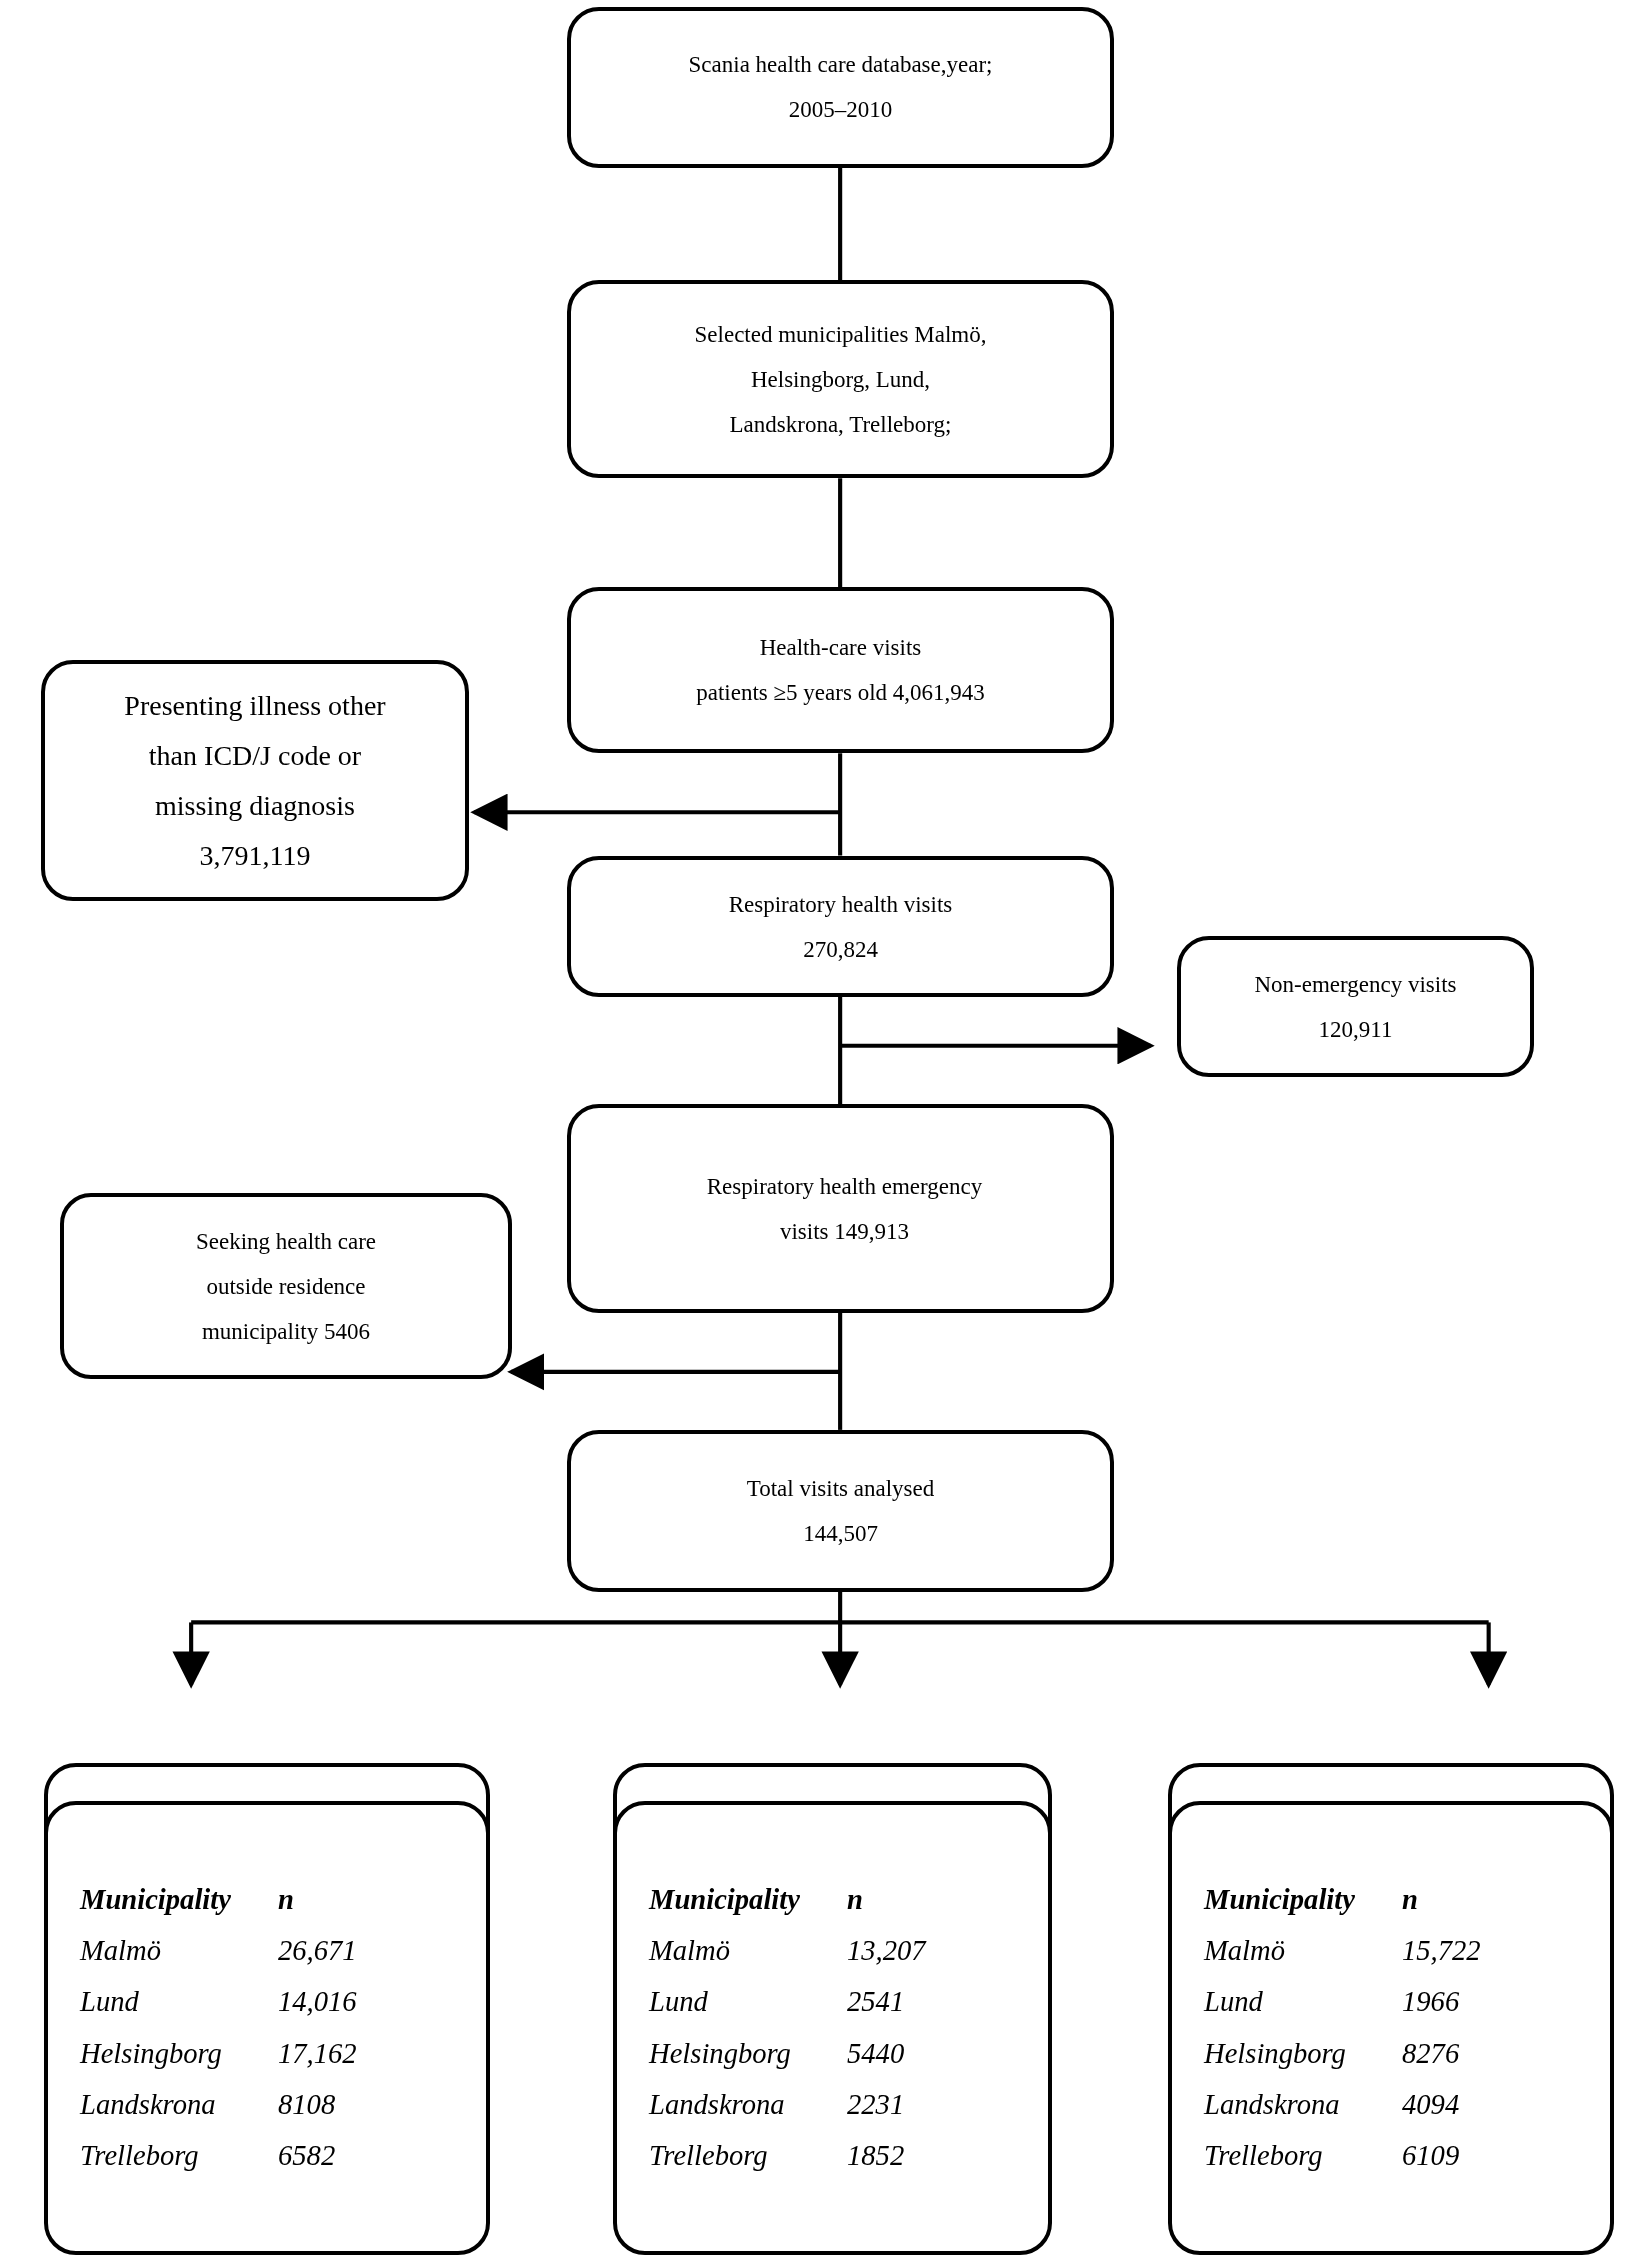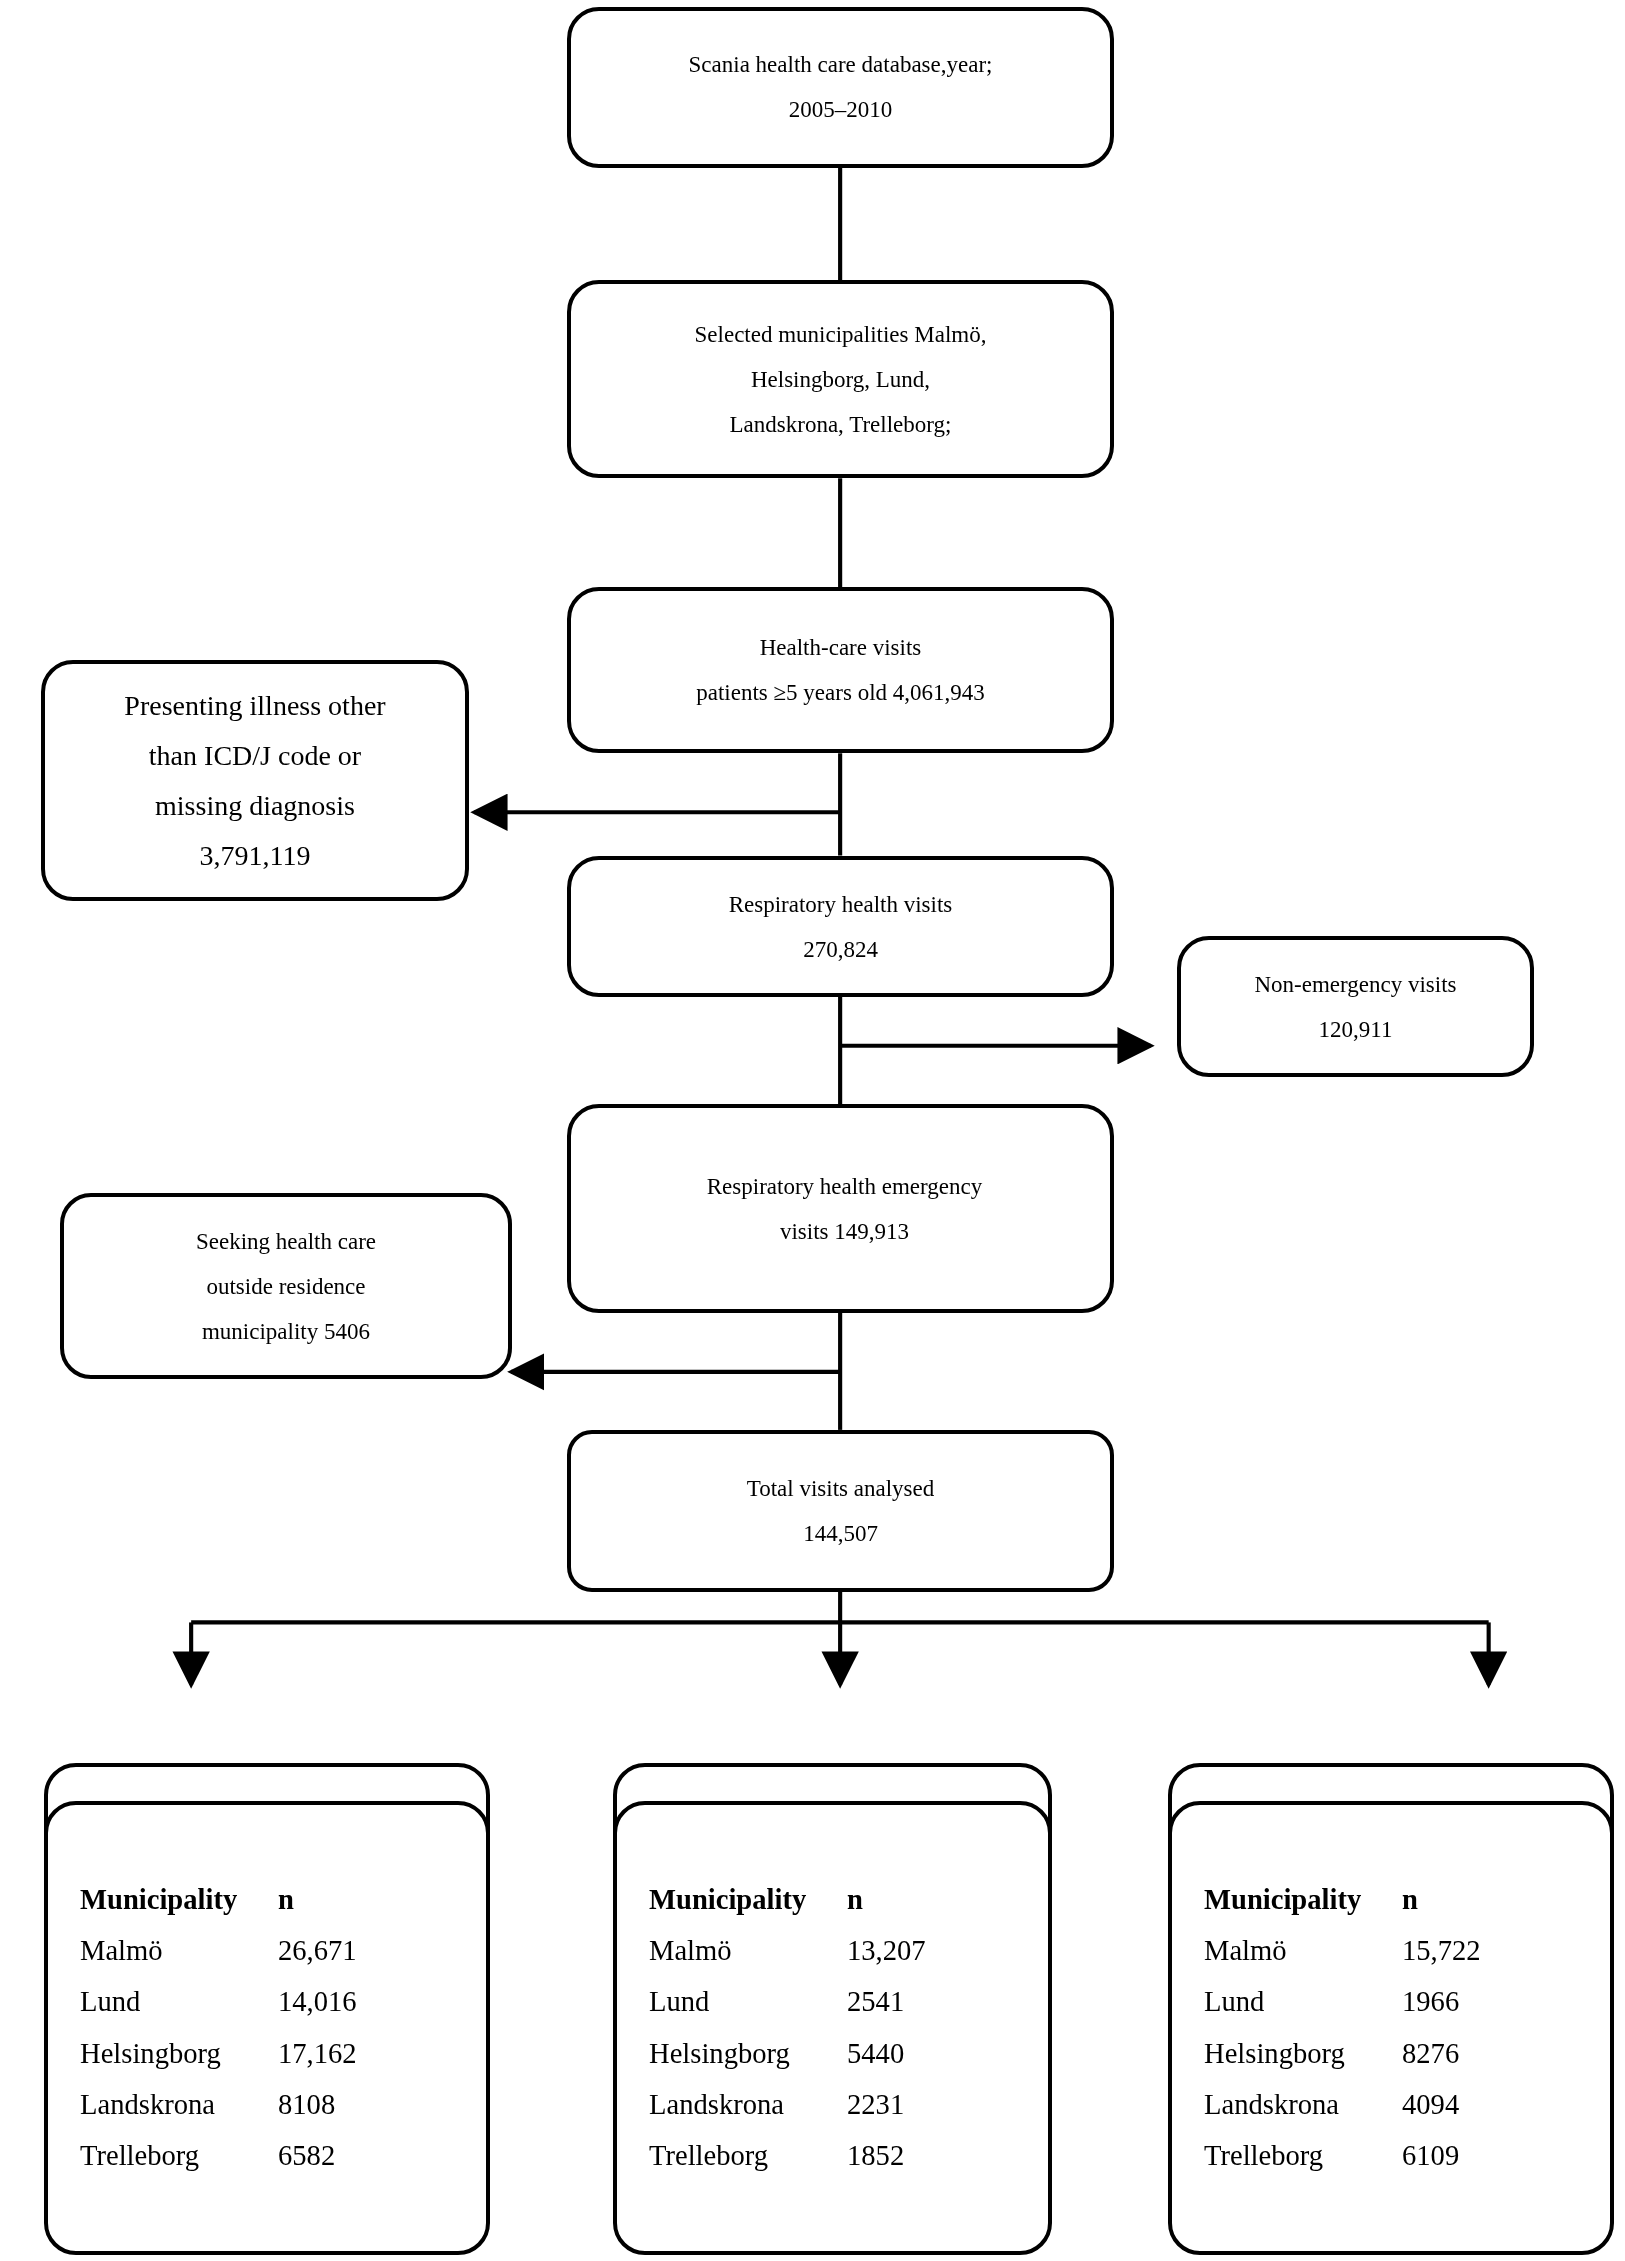--- a/index.html
+++ b/index.html
@@ -51,20 +51,21 @@
     border: 4.1px solid #000000;
     border-radius: 32px;
     background: #ffffff;
     display: flex;
     flex-direction: column;
     justify-content: center;
     font-size: 28.6px;
     z-index: 2;
     padding-left: 32px;
     padding-right: 14px;
+    font-style: italic;
   }
   .trow {
     display: flex;
     flex-direction: row;
     align-items: baseline;
     padding: 9.7px 0;
   }
   .tcell-name {
     width: 198px;
     text-align: left;
@@ -160,21 +161,21 @@
     <span class="ln">Respiratory health emergency</span>
     <span class="ln">visits 149,913</span>
   </div>
 
   <div class="node" style="left:60px; top:1193px; width:452px; height:186px;border-radius:31px;">
     <span class="ln">Seeking health care</span>
     <span class="ln">outside residence</span>
     <span class="ln">municipality 5406</span>
   </div>
 
-  <div class="node" style="left:567px; top:1430px; width:547px; height:162px;border-radius:25px;">
+  <div class="node" style="left:567px; top:1430px; width:547px; height:162px;">
     <span class="ln">Total visits analysed</span>
     <span class="ln">144,507</span>
   </div>
 
   <div class="node" style="left:44px; top:1763px; width:446px; height:152px;">
     <span class="ln">Primary health care</span>
     <span class="ln">81,019</span>
   </div>
 
   <div class="node" style="left:613px; top:1763px; width:439px; height:152px;">

